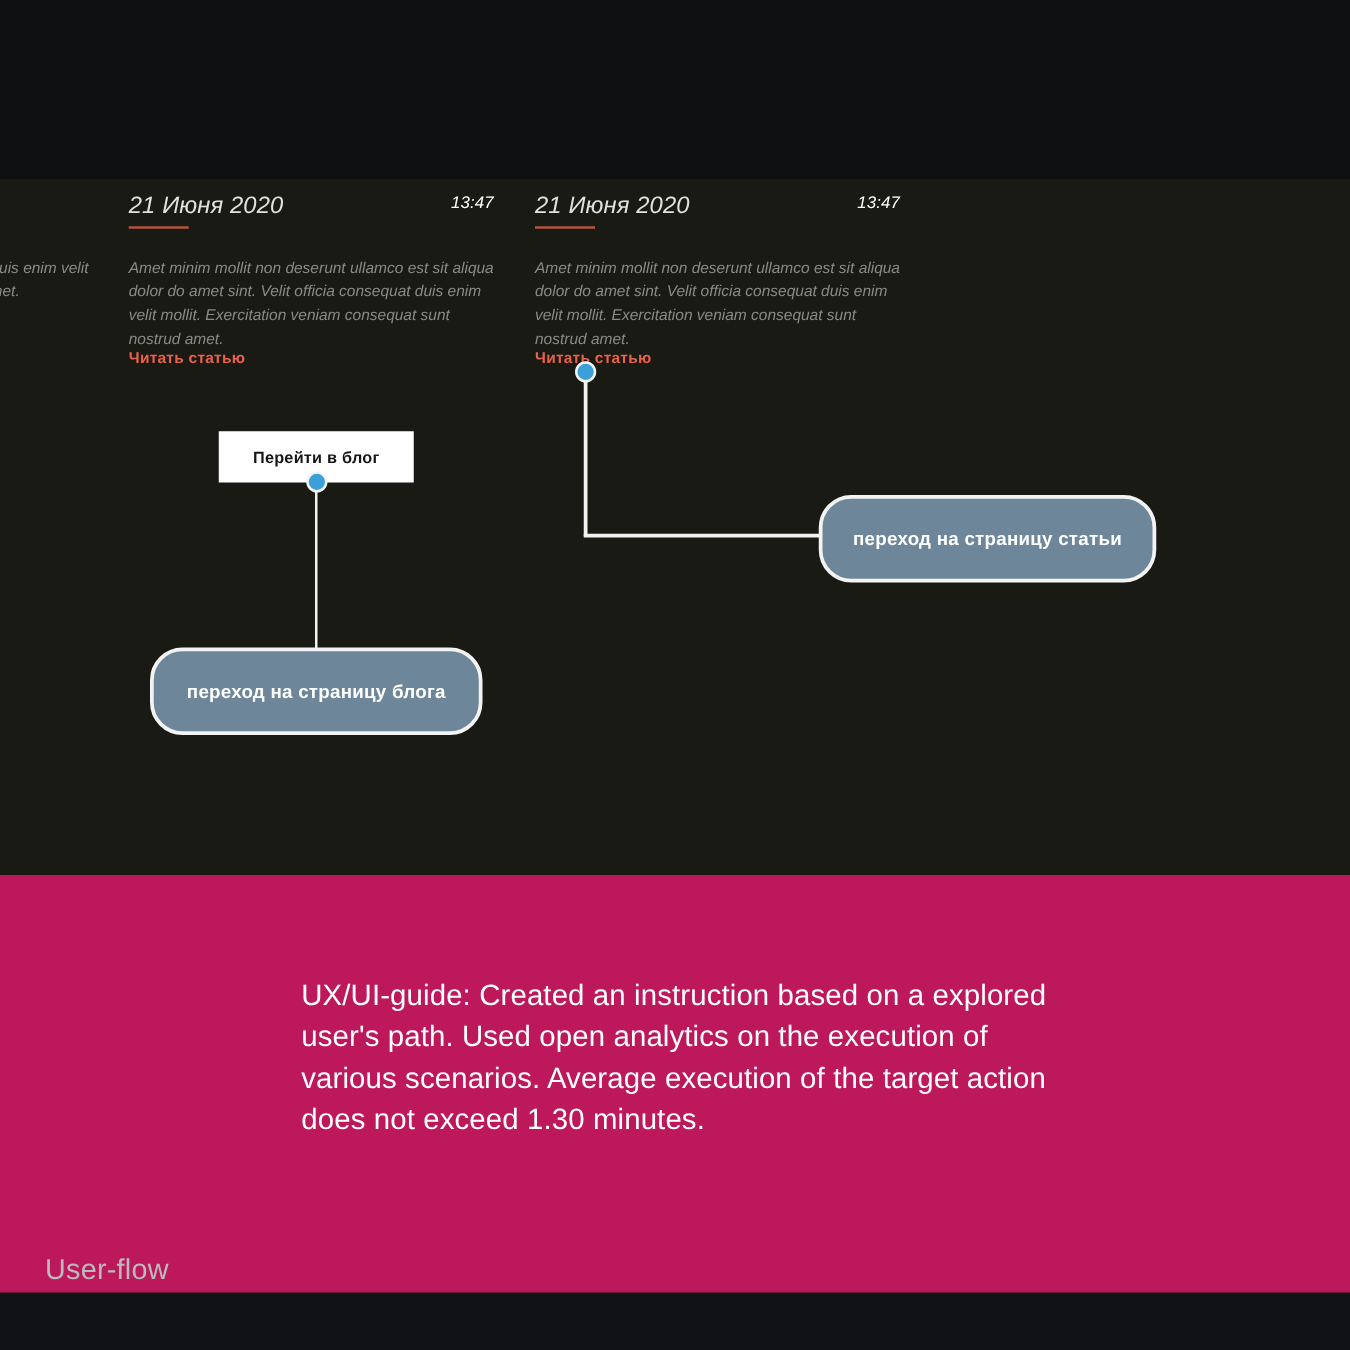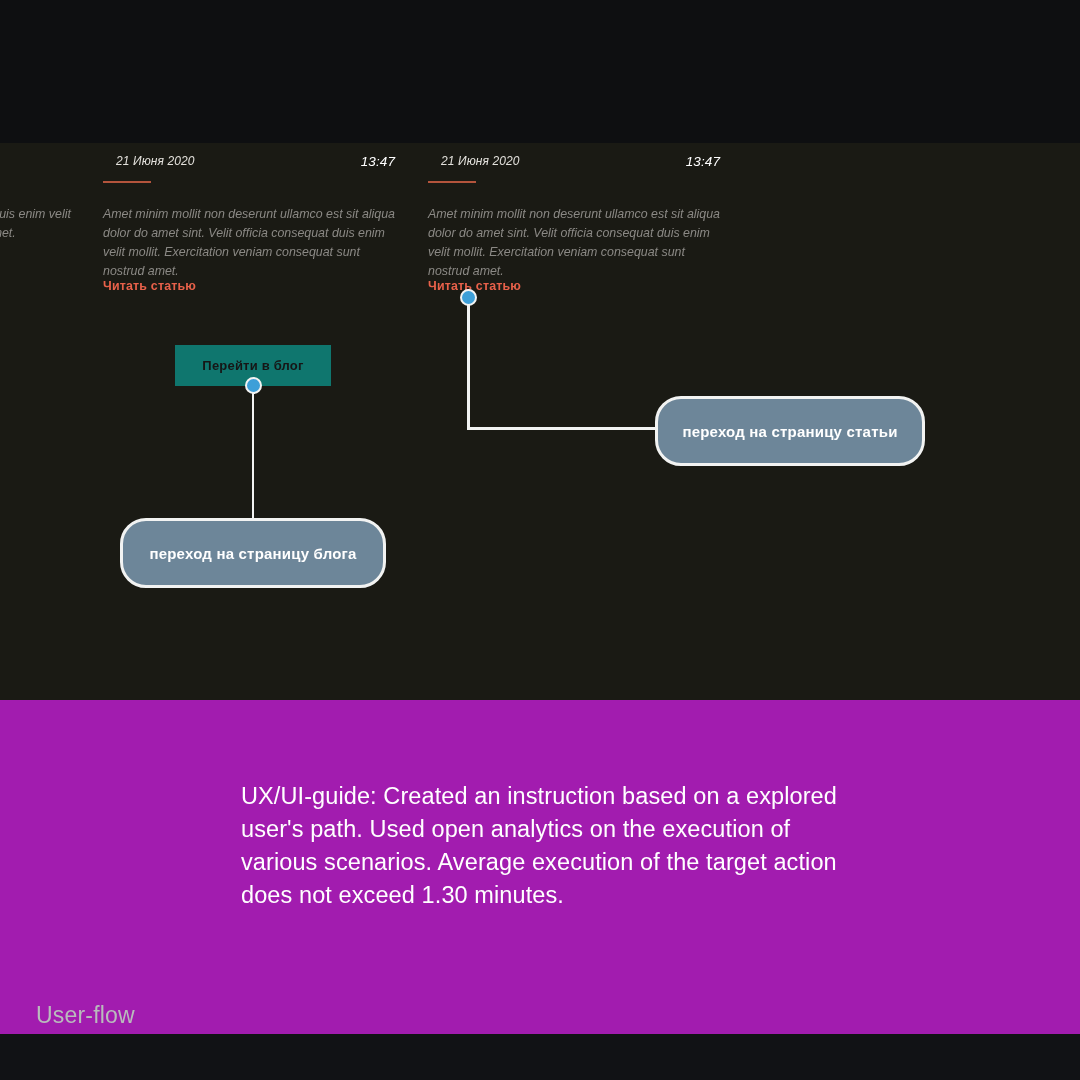--- a/index.html
+++ b/index.html
@@ -45,25 +45,24 @@
   #card-right { left: 428px; width: 292px; }
 
   .card-head {
     position: relative;
     height: 30px;
   }
   .card-date {
     position: absolute;
     left: 0; top: 11px;
     font-style: italic;
-    font-size: 12px;
+    font-size: 19px;
     color: #e3e1dc;
     white-space: nowrap;
     letter-spacing: .1px;
-    margin-left: 13px;
   }
   .card-time {
     position: absolute;
     right: 0; top: 11px;
     font-style: italic;
     font-size: 13.5px;
     color: #ffffff;
     white-space: nowrap;
     letter-spacing: .1px;
   }
@@ -93,21 +92,21 @@
     white-space: nowrap;
   }
 
   
   #cta-button {
     position: absolute;
     left: 175px;
     top: 202px;
     width: 156px;
     height: 41px;
-    background: #0f766e;
+    background: #ffffff;
     display: flex;
     align-items: center;
     justify-content: center;
     font-size: 13px;
     font-weight: bold;
     color: #161616;
     letter-spacing: .2px;
     box-sizing: border-box;
   }
 
@@ -157,21 +156,21 @@
   #conn-art-h {
     left: 467px; top: 284px; width: 190px; height: 2.5px;
   }
 
   
   #caption-region {
     position: absolute;
     left: 0; top: 700px;
     width: 1080px;
     height: 380px;
-    background: #a21caf;
+    background: #be185d;
   }
   #caption-text {
     position: absolute;
     left: 241px;
     top: 80px;
     width: 620px;
     font-size: 23.5px;
     line-height: 33px;
     color: #ffffff;
     letter-spacing: .1px;

